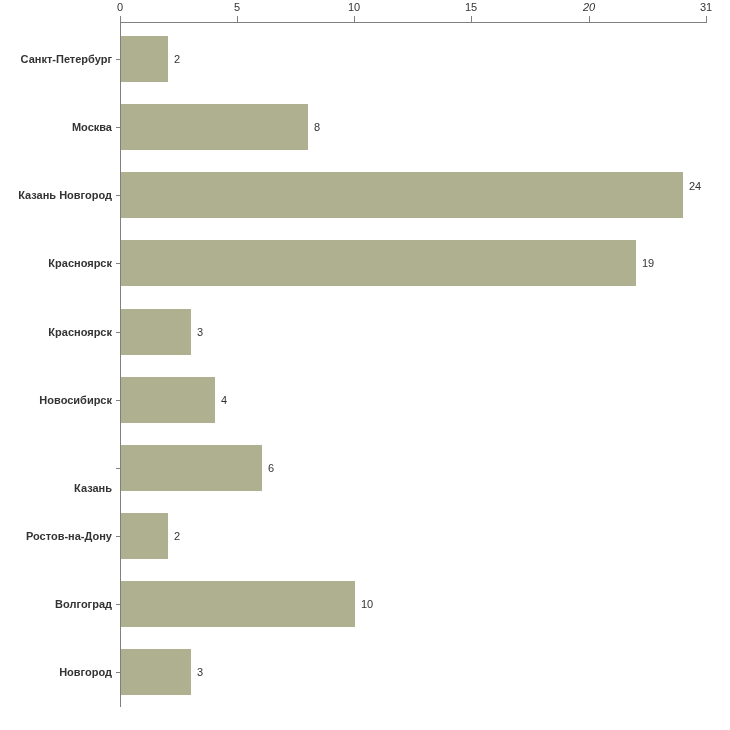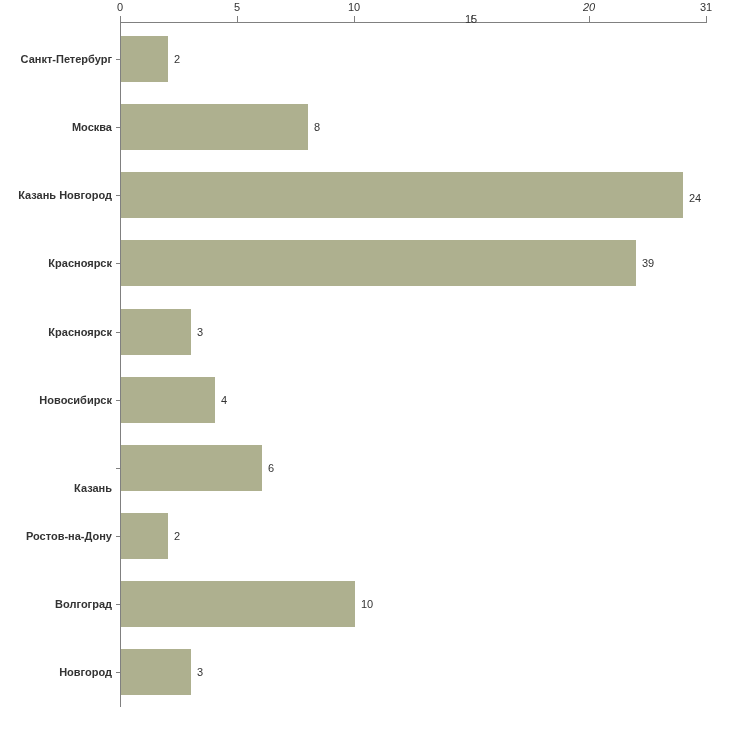--- a/index.html
+++ b/index.html
@@ -93,47 +93,47 @@
   <div class="tick-mark" style="left:120px;"></div>
   <div class="tick-label" style="left:120px;">0</div>
 
   <div class="tick-mark" style="left:237px;"></div>
   <div class="tick-label" style="left:237px;">5</div>
 
   <div class="tick-mark" style="left:354px;"></div>
   <div class="tick-label" style="left:354px;">10</div>
 
   <div class="tick-mark" style="left:471px;"></div>
-  <div class="tick-label" style="left:471px;margin-top:12px;">15</div>
+  <div class="tick-label" style="left:471px;">15</div>
 
   <div class="tick-mark" style="left:589px;"></div>
   <div class="tick-label" style="left:589px;font-style:italic;">20</div>
 
   <div class="tick-mark" style="left:706px;"></div>
   <div class="tick-label" style="left:706px;">31</div>
 
   <div class="cat-tick" style="top:59px;"></div>
   <div class="cat-label-wrap" style="top:53px;">Санкт-Петербург</div>
   <div class="bar" style="top:36px; height:46px; width:47px;"></div>
   <div class="bar-value" style="left:174px; top:53px;">2</div>
 
   <div class="cat-tick" style="top:127px;"></div>
   <div class="cat-label-wrap" style="top:121px;">Москва</div>
   <div class="bar" style="top:104px; height:46px; width:187px;"></div>
   <div class="bar-value" style="left:314px; top:121px;">8</div>
 
   <div class="cat-tick" style="top:195px;"></div>
   <div class="cat-label-wrap" style="top:189px;">Казань Новгород</div>
   <div class="bar" style="top:172px; height:46px; width:562px;"></div>
-  <div class="bar-value" style="left:689px; top:192px;">24</div>
+  <div class="bar-value" style="left:689px; top:180px;">24</div>
 
   <div class="cat-tick" style="top:263px;"></div>
   <div class="cat-label-wrap" style="top:257px;">Красноярск</div>
   <div class="bar" style="top:240px; height:46px; width:515px;"></div>
-  <div class="bar-value" style="left:642px; top:257px;">39</div>
+  <div class="bar-value" style="left:642px; top:257px;">19</div>
 
   <div class="cat-tick" style="top:332px;"></div>
   <div class="cat-label-wrap" style="top:326px;">Красноярск</div>
   <div class="bar" style="top:309px; height:46px; width:70px;"></div>
   <div class="bar-value" style="left:197px; top:326px;">3</div>
 
   <div class="cat-tick" style="top:400px;"></div>
   <div class="cat-label-wrap" style="top:394px;">Новосибирск</div>
   <div class="bar" style="top:377px; height:46px; width:94px;"></div>
   <div class="bar-value" style="left:221px; top:394px;">4</div>

